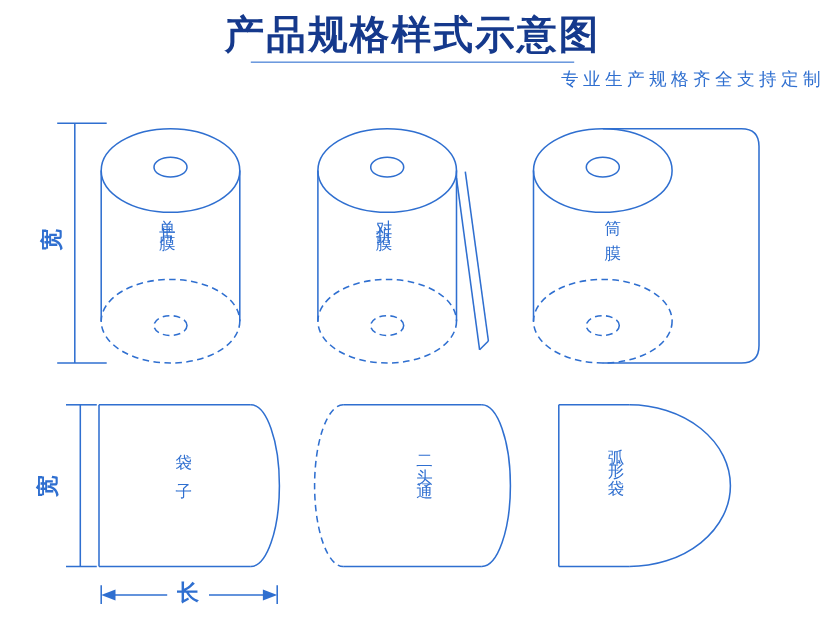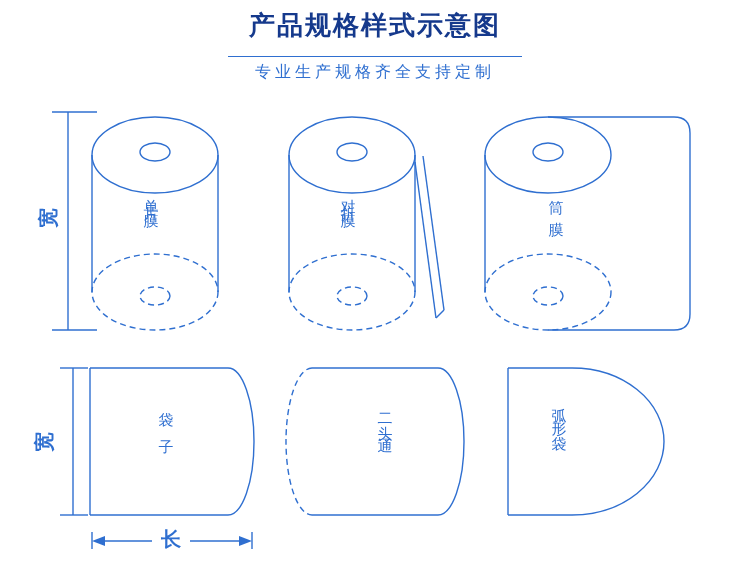--- a/index.html
+++ b/index.html
@@ -6,30 +6,30 @@
   .stage{
     position:relative;
     width:750px;height:567px;
     background:#ffffff;
     overflow:hidden;
     font-family:"Liberation Sans","DejaVu Sans",sans-serif;
   }
   .title{
     position:absolute;left:0;top:8px;width:750px;
     text-align:center;
-    font-size:26px;font-weight:bold;letter-spacing:2px;
+    font-size:36px;font-weight:bold;letter-spacing:2px;
     color:#15398c;
   }
   .title-rule{
     position:absolute;left:228px;top:56px;width:294px;height:0;
     border-top:1.5px solid #2f6fd0;
   }
   .subtitle{
     position:absolute;left:0;top:62px;width:750px;
-    text-align:center;
+    text-align:right;
     font-size:16px;letter-spacing:4px;
     color:#2f6fd0;
   }
   svg.linework{position:absolute;left:0;top:0;}
   svg.linework *{stroke:#2f6fd0;stroke-width:1.4;fill:none;}
   svg.linework .dash{stroke-dasharray:6 4;}
   svg.linework .solidfill{fill:#2f6fd0;stroke:none;}
   .vlabel{
     position:absolute;
     writing-mode:vertical-rl;

